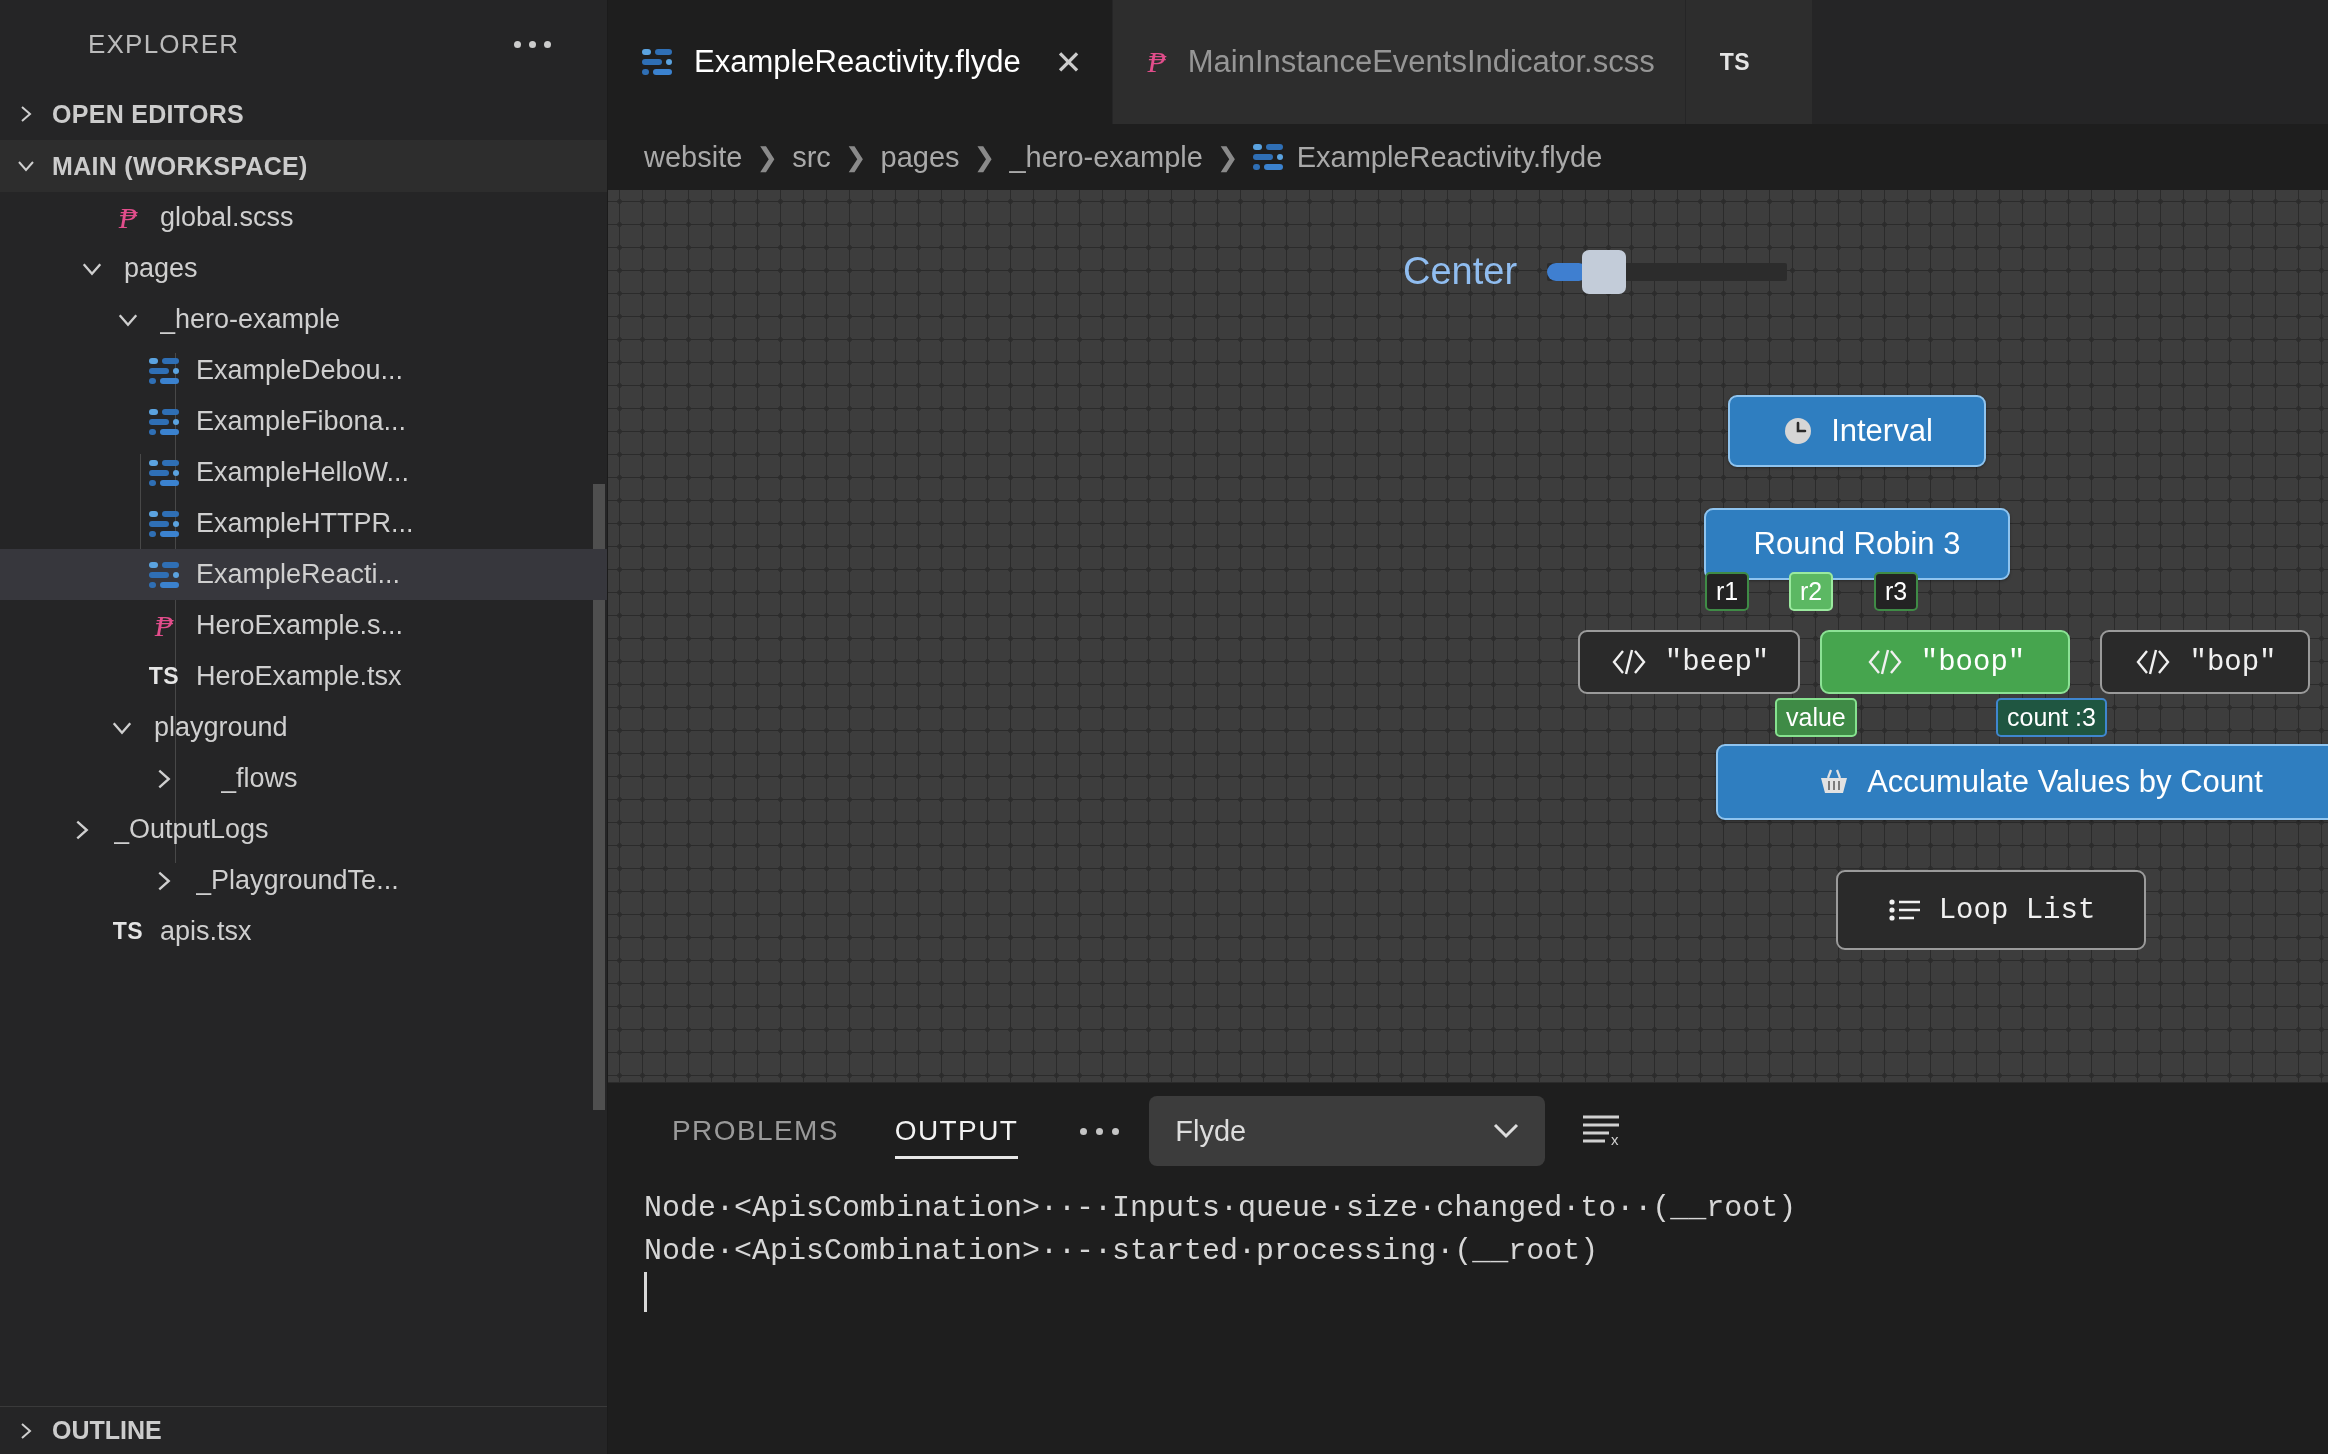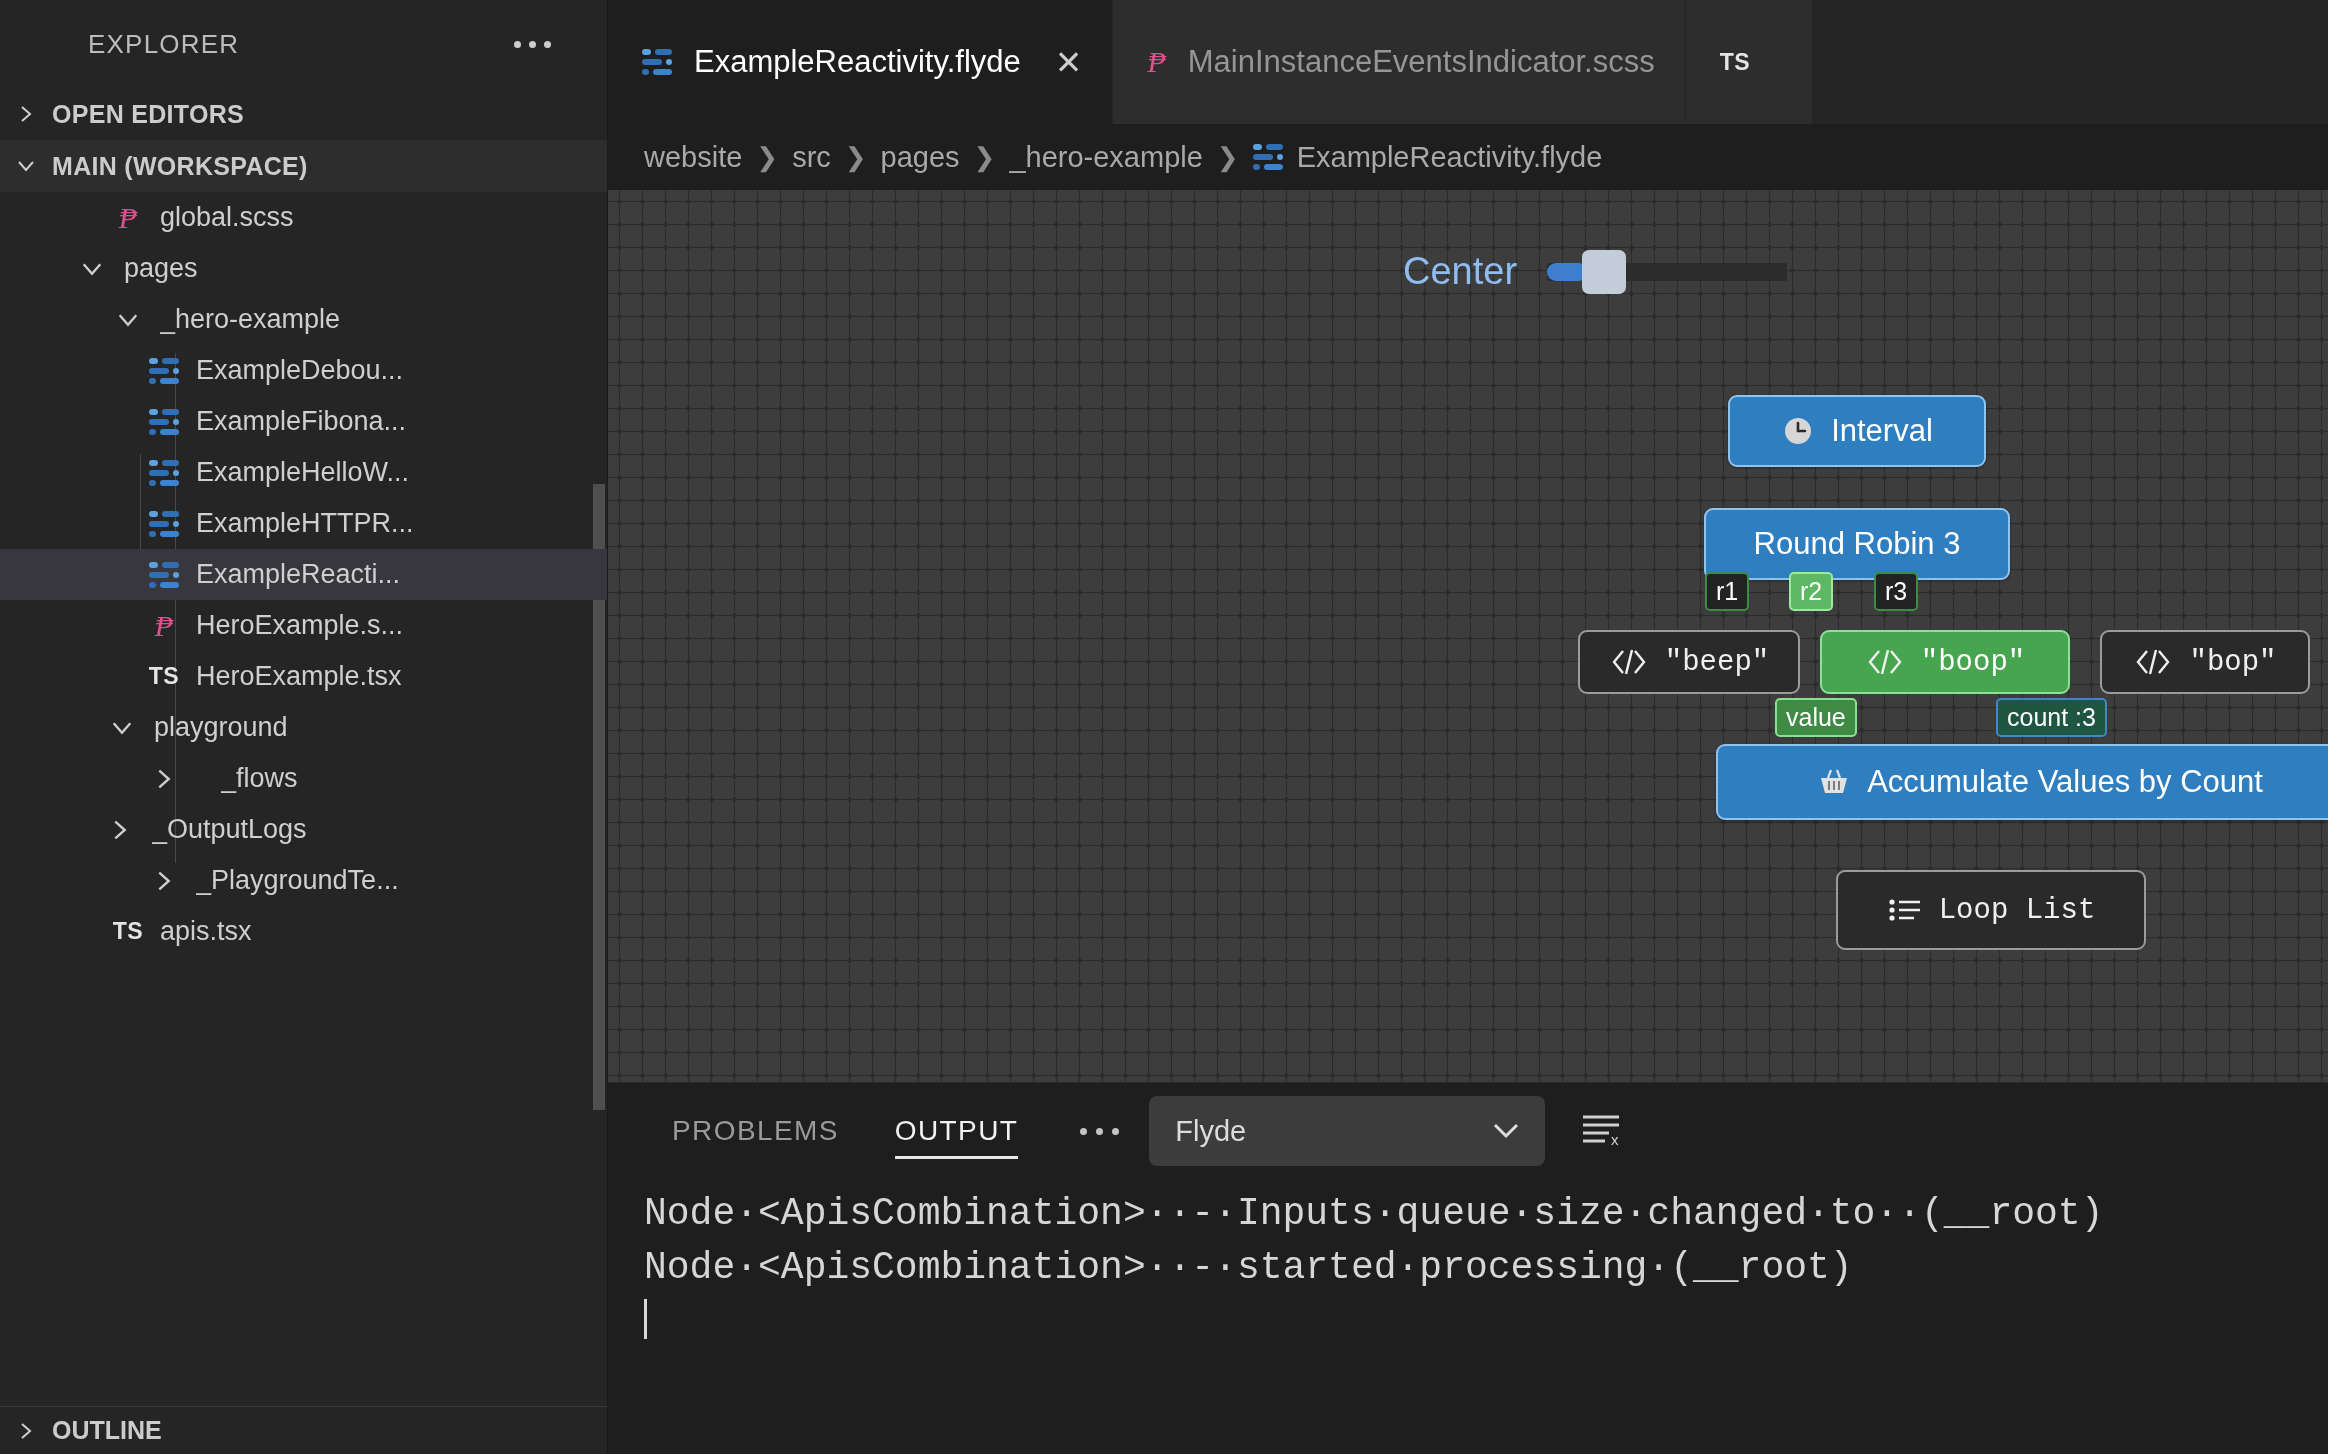--- a/index.html
+++ b/index.html
@@ -172,21 +172,21 @@
   .pdots i { width: 7px; height: 7px; border-radius: 50%; background: #c5c5c5; display: block; }
   .pselect {
     width: 396px; height: 70px; background: #3c3c3c; border-radius: 8px;
     display: flex; align-items: center; justify-content: space-between;
     padding: 0 22px 0 26px; color: #dddddd; font-size: 29px; cursor: pointer;
   }
   .clear-ic { margin-left: 34px; cursor: pointer; }
 
   .console {
     padding: 8px 0 0 36px;
-    font-family: "Liberation Mono", monospace; font-size: 38px;
+    font-family: "Liberation Mono", monospace; font-size: 30px;
     color: #d6d6d6; line-height: 1.42; white-space: pre;
   }
   .caret { display: inline-block; width: 3px; height: 40px; background: #d8d8d8; vertical-align: -7px; }
 </style>
 </head>
 <body>
 
 <div id="app">
 
   <div class="sidebar">
@@ -338,21 +338,21 @@
         <div class="row" style="padding-left: 142px; gap: 25px;">
           <span class="ic">
             <span style="display: flex;">
               <svg width="26" height="26" viewBox="0 0 22 22">
                 <path d="M7 4 L15 11 L7 18" fill="none" stroke="#cfcfcf" stroke-width="2"></path>
               </svg>
             </span>
           </span>
           <span class="nm" style="margin-left: 10px;">_flows</span>
         </div>
-        <div class="row" style="padding-left: 98px;">
+        <div class="row" style="padding-left: 60px;">
           <span class="ic">
             <span style="display: flex;">
               <svg width="26" height="26" viewBox="0 0 22 22">
                 <path d="M7 4 L15 11 L7 18" fill="none" stroke="#cfcfcf" stroke-width="2"></path>
               </svg>
             </span>
           </span>
           <span class="nm" style="margin-left: 10px;">_OutputLogs</span>
         </div>
         <div class="row" style="padding-left: 142px;">

